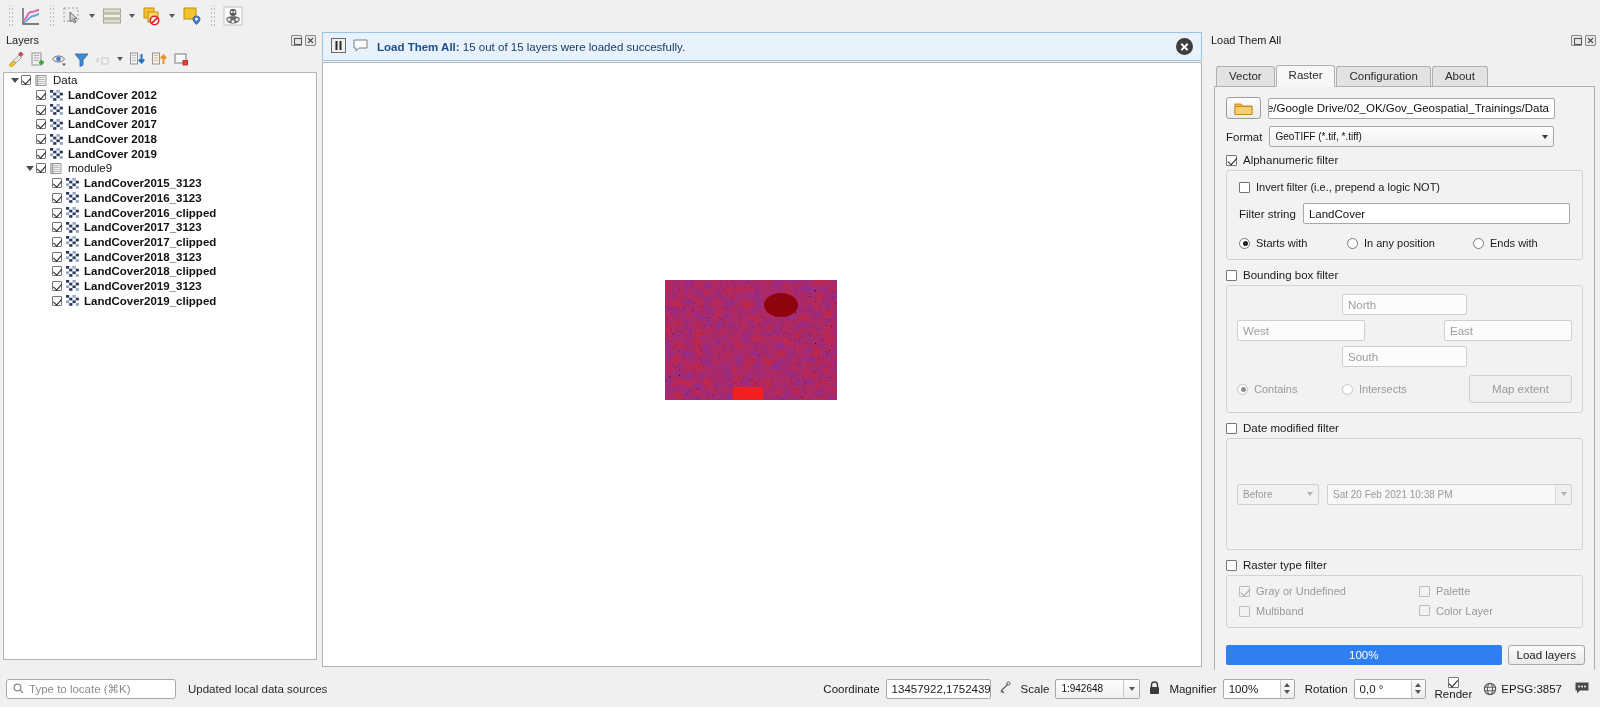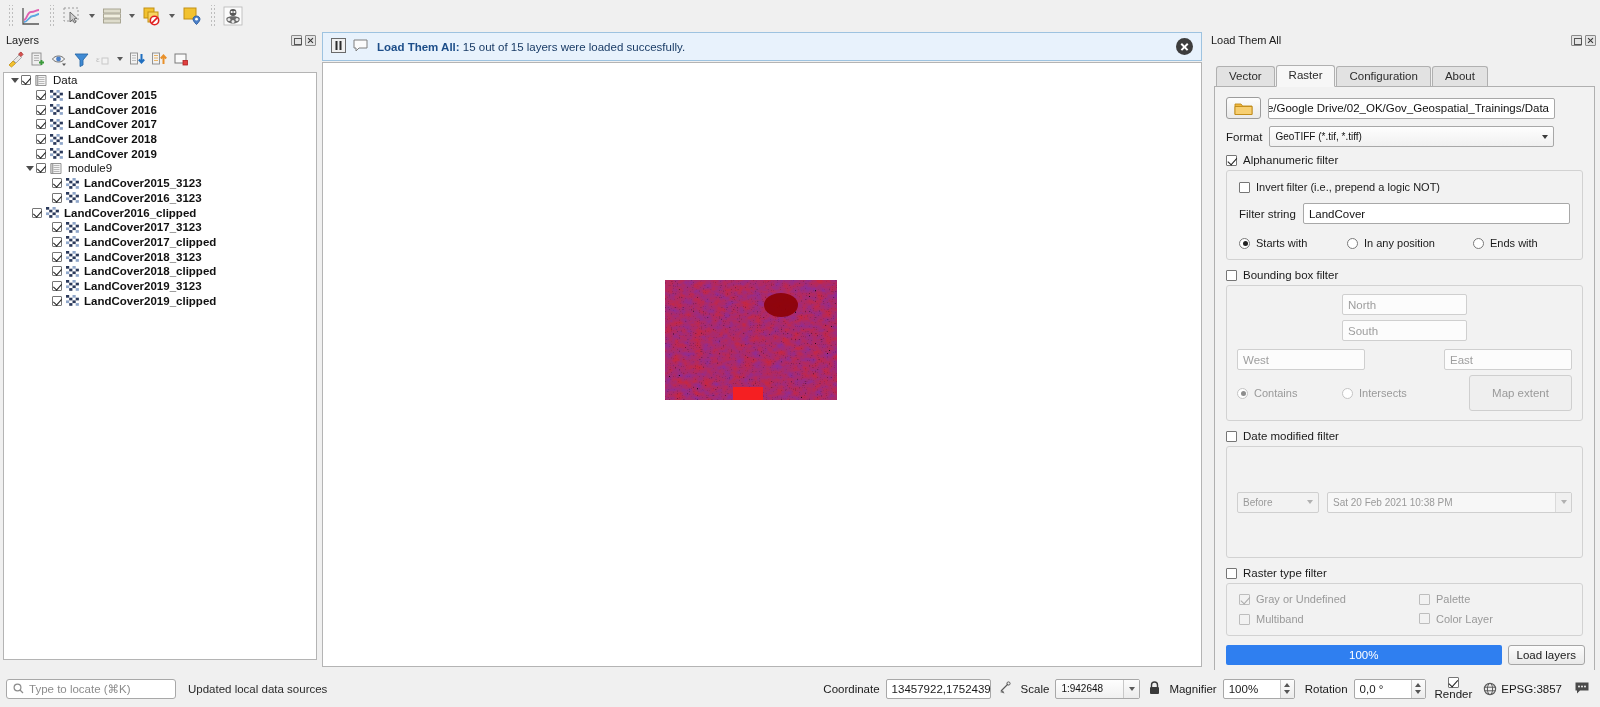--- a/index.html
+++ b/index.html
@@ -334,21 +334,21 @@
                 <rect x="0" y="0" width="13" height="11" fill="#ffffff"></rect>
                 <rect x="0" y="0" width="3.2" height="2.7" fill="#2b3a5c"></rect>
                 <rect x="6.5" y="0" width="3.2" height="2.7" fill="#8fa6c9"></rect>
                 <rect x="3.2" y="2.7" width="3.2" height="2.7" fill="#2b3a5c"></rect>
                 <rect x="9.7" y="2.7" width="3.2" height="2.7" fill="#2b3a5c"></rect>
                 <rect x="0" y="5.4" width="3.2" height="2.7" fill="#8fa6c9"></rect>
                 <rect x="6.5" y="5.4" width="3.2" height="2.7" fill="#2b3a5c"></rect>
                 <rect x="3.2" y="8.1" width="3.2" height="2.7" fill="#2b3a5c"></rect>
                 <rect x="9.7" y="8.1" width="3.2" height="2.7" fill="#8fa6c9"></rect>
               </svg></span>
-            <span class="node-lbl">LandCover 2015</span>
+            <span class="node-lbl">LandCover 2012</span>
           </div>
           <div class="node" style="padding-left: 20px;">
             <span class="expander"></span>
             <span class="cb on"></span>
             <span class="ico-ras"><svg width="13" height="11" viewBox="0 0 13 11">
                 <rect x="0" y="0" width="13" height="11" fill="#ffffff"></rect>
                 <rect x="0" y="0" width="3.2" height="2.7" fill="#2b3a5c"></rect>
                 <rect x="6.5" y="0" width="3.2" height="2.7" fill="#8fa6c9"></rect>
                 <rect x="3.2" y="2.7" width="3.2" height="2.7" fill="#2b3a5c"></rect>
                 <rect x="9.7" y="2.7" width="3.2" height="2.7" fill="#2b3a5c"></rect>
@@ -446,21 +446,21 @@
                 <rect x="6.5" y="0" width="3.2" height="2.7" fill="#8fa6c9"></rect>
                 <rect x="3.2" y="2.7" width="3.2" height="2.7" fill="#2b3a5c"></rect>
                 <rect x="9.7" y="2.7" width="3.2" height="2.7" fill="#2b3a5c"></rect>
                 <rect x="0" y="5.4" width="3.2" height="2.7" fill="#8fa6c9"></rect>
                 <rect x="6.5" y="5.4" width="3.2" height="2.7" fill="#2b3a5c"></rect>
                 <rect x="3.2" y="8.1" width="3.2" height="2.7" fill="#2b3a5c"></rect>
                 <rect x="9.7" y="8.1" width="3.2" height="2.7" fill="#8fa6c9"></rect>
               </svg></span>
             <span class="node-lbl">LandCover2016_3123</span>
           </div>
-          <div class="node" style="padding-left: 16px;">
+          <div class="node" style="padding-left: 36px;">
             <span class="expander"></span>
             <span class="cb on"></span>
             <span class="ico-ras"><svg width="13" height="11" viewBox="0 0 13 11">
                 <rect x="0" y="0" width="13" height="11" fill="#ffffff"></rect>
                 <rect x="0" y="0" width="3.2" height="2.7" fill="#2b3a5c"></rect>
                 <rect x="6.5" y="0" width="3.2" height="2.7" fill="#8fa6c9"></rect>
                 <rect x="3.2" y="2.7" width="3.2" height="2.7" fill="#2b3a5c"></rect>
                 <rect x="9.7" y="2.7" width="3.2" height="2.7" fill="#2b3a5c"></rect>
                 <rect x="0" y="5.4" width="3.2" height="2.7" fill="#8fa6c9"></rect>
                 <rect x="6.5" y="5.4" width="3.2" height="2.7" fill="#2b3a5c"></rect>
@@ -697,43 +697,43 @@
         <div class="grpchk">
           <span class="chk"></span>
           <span>Bounding box filter</span>
         </div>
         <div class="grpbox" style="padding:8px 10px 9px;">
           <div style="display:flex;justify-content:center;margin-bottom:5px;">
             <div class="txtin" style="width:125px;background:#fcfcfc;border-color:#cfcfcf;">
               <span class="ph">North</span>
             </div>
           </div>
-          <div style="display:flex;justify-content:center;margin-bottom:8px;">
-            <div class="txtin" style="width:125px;background:#fcfcfc;border-color:#cfcfcf;">
-              <span class="ph">South</span>
-            </div>
-          </div>
           <div style="display:flex;justify-content:space-between;margin-bottom:5px;">
             <div class="txtin" style="width:128px;background:#fcfcfc;border-color:#cfcfcf;">
               <span class="ph">West</span>
             </div>
             <div class="txtin" style="width:128px;background:#fcfcfc;border-color:#cfcfcf;">
               <span class="ph">East</span>
             </div>
           </div>
+          <div style="display:flex;justify-content:center;margin-bottom:8px;">
+            <div class="txtin" style="width:125px;background:#fcfcfc;border-color:#cfcfcf;">
+              <span class="ph">South</span>
+            </div>
+          </div>
           <div style="display:flex;align-items:center;">
             <span style="display:flex;align-items:center;width:105px;">
               <span class="radio dis on"></span>
               <span class="dis-txt">Contains</span>
             </span>
             <span style="display:flex;align-items:center;width:105px;">
               <span class="radio dis"></span>
               <span class="dis-txt">Intersects</span>
             </span>
-            <span class="btn dis" style="width:103px;height:36px;margin-left:auto;">Map extent</span>
+            <span class="btn dis" style="width:103px;height:28px;margin-left:auto;">Map extent</span>
           </div>
         </div>
 
         <div class="grpchk">
           <span class="chk"></span>
           <span>Date modified filter</span>
         </div>
         <div class="grpbox" style="height:112px;display:flex;align-items:center;padding:0 10px;">
           <div class="combo" style="width:82px;border-color:#cfcfcf;background:#f2f2f2;margin-right:8px;">
             <span class="cv dis-txt">Before</span>

